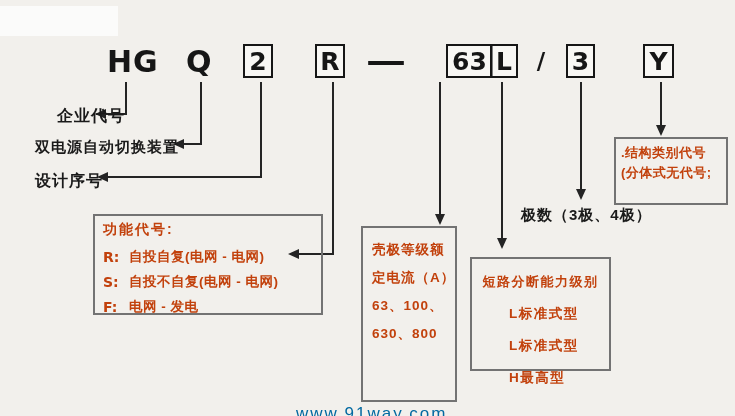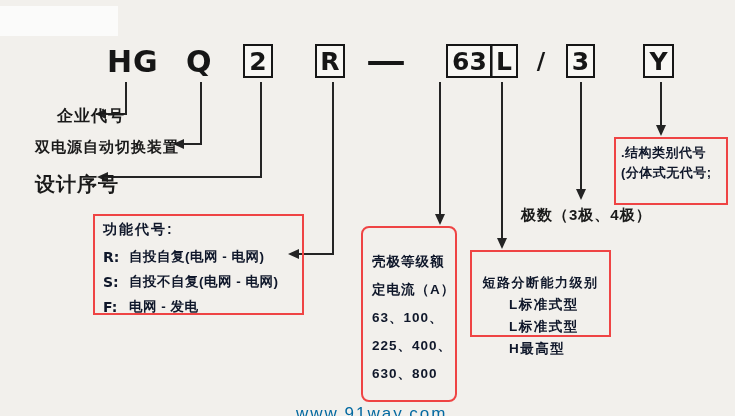--- a/index.html
+++ b/index.html
@@ -59,37 +59,37 @@
   .a-l{left:497px;top:238px;}
   .v-3{left:580px;top:82px;width:2px;height:108px;}
   .a-3{left:576px;top:189px;}
   .v-y{left:660px;top:82px;width:2px;height:44px;}
   .a-y{left:656px;top:125px;}
 
   
   .side-label{position:absolute;font-weight:700;color:#1a1a1a;white-space:nowrap;}
   .lbl-enterprise{left:35px;top:106px;font-size:16px;letter-spacing:1px;margin-left:22px;}
   .lbl-device{left:35px;top:138px;font-size:15px;letter-spacing:1px;}
-  .lbl-design{left:35px;top:171px;font-size:20px;letter-spacing:1px;}
+  .lbl-design{left:35px;top:171px;font-size:16px;letter-spacing:1px;}
   .lbl-poles{left:521px;top:206px;font-size:15px;letter-spacing:1px;}
 
   
-  .info-box{position:absolute;border:2px solid #ef4444;box-sizing:border-box;
-    font-weight:700;color:#0f172a;z-index:2;background:transparent;white-space:nowrap;}
-  .function-box{left:93px;top:214px;width:211px;height:101px;padding:5px 4px 0 8px;font-size:13.5px;}
+  .info-box{position:absolute;border:2px solid #737373;box-sizing:border-box;
+    font-weight:700;color:#c2410c;z-index:2;background:transparent;white-space:nowrap;}
+  .function-box{left:93px;top:214px;width:230px;height:101px;padding:5px 4px 0 8px;font-size:13.5px;}
   .function-title{font-size:14px;letter-spacing:2px;height:23px;}
   .function-row{display:flex;align-items:center;height:25px;}
   .function-key{width:26px;font-family:"DejaVu Sans",sans-serif;font-size:14px;}
   .function-desc{letter-spacing:.5px;}
-  .current-box{left:361px;top:226px;width:96px;height:176px;padding:20px 0 0 9px;
-    font-size:13.5px;line-height:28px;letter-spacing:1px;border-radius:8px;}
-  .breaking-box{left:470px;top:250px;width:141px;height:87px;padding-top:20px;
+  .current-box{left:361px;top:226px;width:96px;height:176px;padding:8px 0 0 9px;
+    font-size:13.5px;line-height:28px;letter-spacing:1px;}
+  .breaking-box{left:470px;top:257px;width:141px;height:114px;padding-top:12px;
     font-size:13.5px;line-height:22px;}
   .breaking-title{text-align:center;font-size:13px;letter-spacing:1.5px;}
-  .breaking-item{padding-left:37px;letter-spacing:1.5px;}
+  .breaking-item{padding-left:37px;letter-spacing:1.5px;margin-top:10px;}
   .structure-box{left:614px;top:137px;width:114px;height:68px;padding:4px 0 0 5px;
     font-size:13px;line-height:20px;letter-spacing:.5px;}
 
   .watermark{position:absolute;left:296px;top:404px;z-index:1;
     font-size:17px;color:#0369a1;letter-spacing:2px;font-weight:400;}
 </style>
 </head>
 <body>
 
 <div class="stage">
@@ -153,21 +153,20 @@
     <div class="function-row">
       <span class="function-key">F:</span>
       <span class="function-desc">电网 - 发电</span>
     </div>
   </div>
 
   <div class="info-box current-box">
     <div>壳极等级额</div>
     <div>定电流（A）</div>
     <div>63、100、</div>
-    <div>225、400、</div>
     <div>630、800</div>
   </div>
 
   <div class="info-box breaking-box">
     <div class="breaking-title">短路分断能力级别</div>
     <div class="breaking-item">L标准式型</div>
     <div class="breaking-item">L标准式型</div>
     <div class="breaking-item">H最高型</div>
   </div>
 

